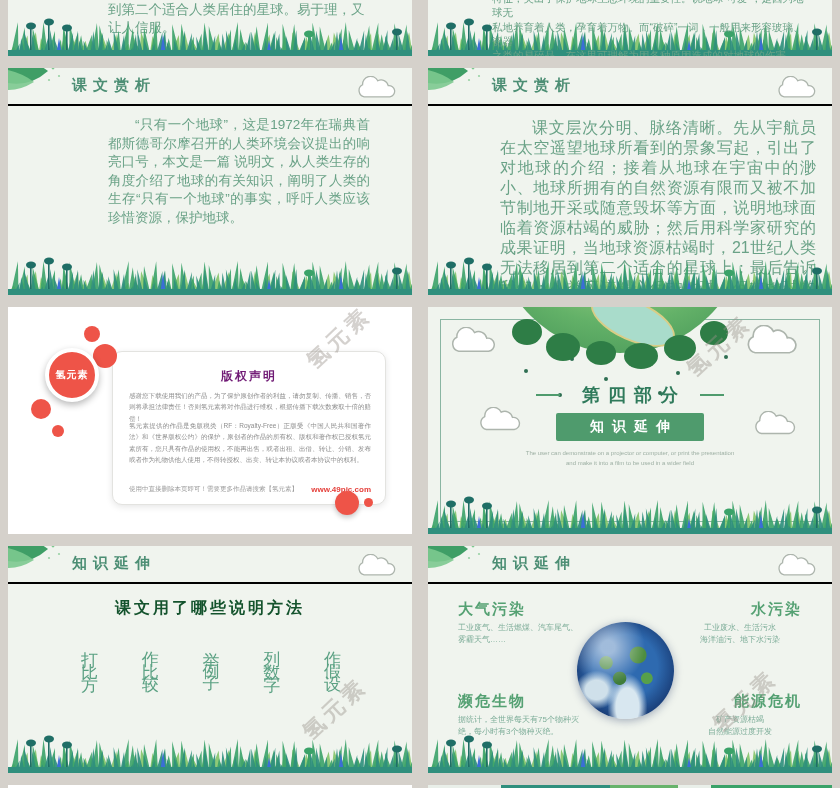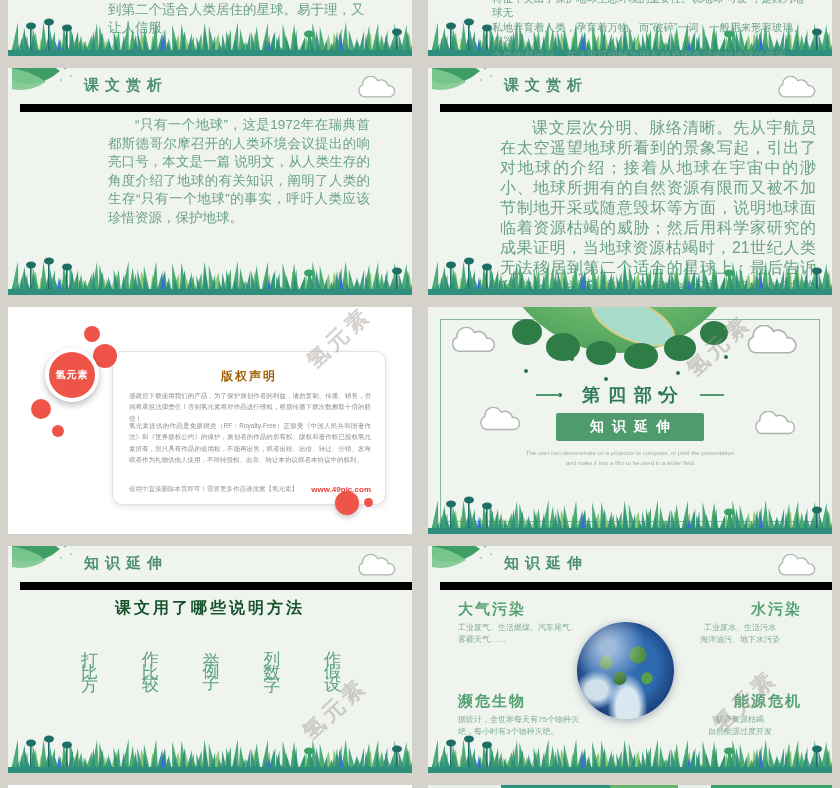--- a/index.html
+++ b/index.html
@@ -1,33 +1,33 @@
 <!DOCTYPE html>
 <html><head>
 <meta charset="utf-8">
 <style>
   html,body{margin:0;padding:0;}
   body{width:840px;height:788px;overflow:hidden;background:#d5d1cb;font-family:"Liberation Sans","DejaVu Sans",sans-serif;position:relative;}
   .slide{position:absolute;width:404px;height:227px;background:#f0f4ee;overflow:hidden;}
   .slide.white{background:#ffffff;}
   
-  .sheader{position:absolute;top:0;left:12px;right:0;height:36px;border-bottom:8px solid #000000;text-align:right;}
+  .sheader{position:absolute;top:0;left:0;right:0;height:36px;border-bottom:2px solid #000000;text-align:right;}
   .sheader .stitle{position:absolute;left:64px;top:8px;font-size:15px;font-weight:bold;letter-spacing:6px;color:#4c8e74;}
   .leafsvg{position:absolute;left:-8px;top:-7px;width:72px;height:40px;}
   .cloudsvg{position:absolute;width:46px;height:24px;}
   .sheader .cloudsvg{right:16px;top:8px;}
   .grass{position:absolute;left:0;bottom:0;width:404px;height:46px;z-index:5;}
   
   .greentext{color:#6aa287;}
   .p-indent{text-indent:2em;text-align:justify;}
   .pre{white-space:pre-line;text-align:center;}
   .wm{position:absolute;font-size:22px;font-weight:bold;letter-spacing:4px;color:rgba(152,146,138,.42);transform:rotate(-43deg);pointer-events:none;z-index:8;}
   
   .cr-card{position:absolute;left:104px;top:44px;width:272px;height:152px;background:#fff;border:1px solid #e3e3e0;border-radius:10px;box-shadow:0 2px 7px rgba(0,0,0,.10);}
-  .cr-title{position:absolute;top:16px;left:0;right:0;text-align:center;font-size:12px;font-weight:bold;color:#a16207;letter-spacing:2px;}
+  .cr-title{position:absolute;top:16px;left:0;right:0;text-align:center;font-size:12px;font-weight:bold;color:#701a75;letter-spacing:2px;}
   .cr-p{position:absolute;left:16px;right:14px;font-size:6.5px;line-height:1.75;color:#8e8e8e;text-align:justify;}
   .cr-footer{position:absolute;left:16px;right:14px;bottom:10px;display:flex;justify-content:space-between;align-items:center;}
   .cr-note{font-size:6.5px;color:#9a9a9a;}
   .cr-link{font-size:8px;font-weight:bold;color:#e5413c;}
   .rc{position:absolute;border-radius:50%;background:#ee5448;}
   .badge{position:absolute;left:37px;top:41px;width:46px;height:46px;border-radius:50%;background:#ee5448;border:4px solid #fff;box-shadow:0 3px 7px rgba(0,0,0,.28);color:#fff;font-size:10px;font-weight:bold;display:flex;align-items:center;justify-content:center;letter-spacing:1px;z-index:3;}
   
   .frame{position:absolute;inset:12px;border:1px solid #8ab5a2;z-index:1;}
   .planet{position:absolute;left:66px;top:-206px;width:252px;height:252px;border-radius:50%;
      background:radial-gradient(circle at 50% 30%, #a9d98b 0 34%, #63b168 68%, #3e8e52 100%);z-index:2;}

